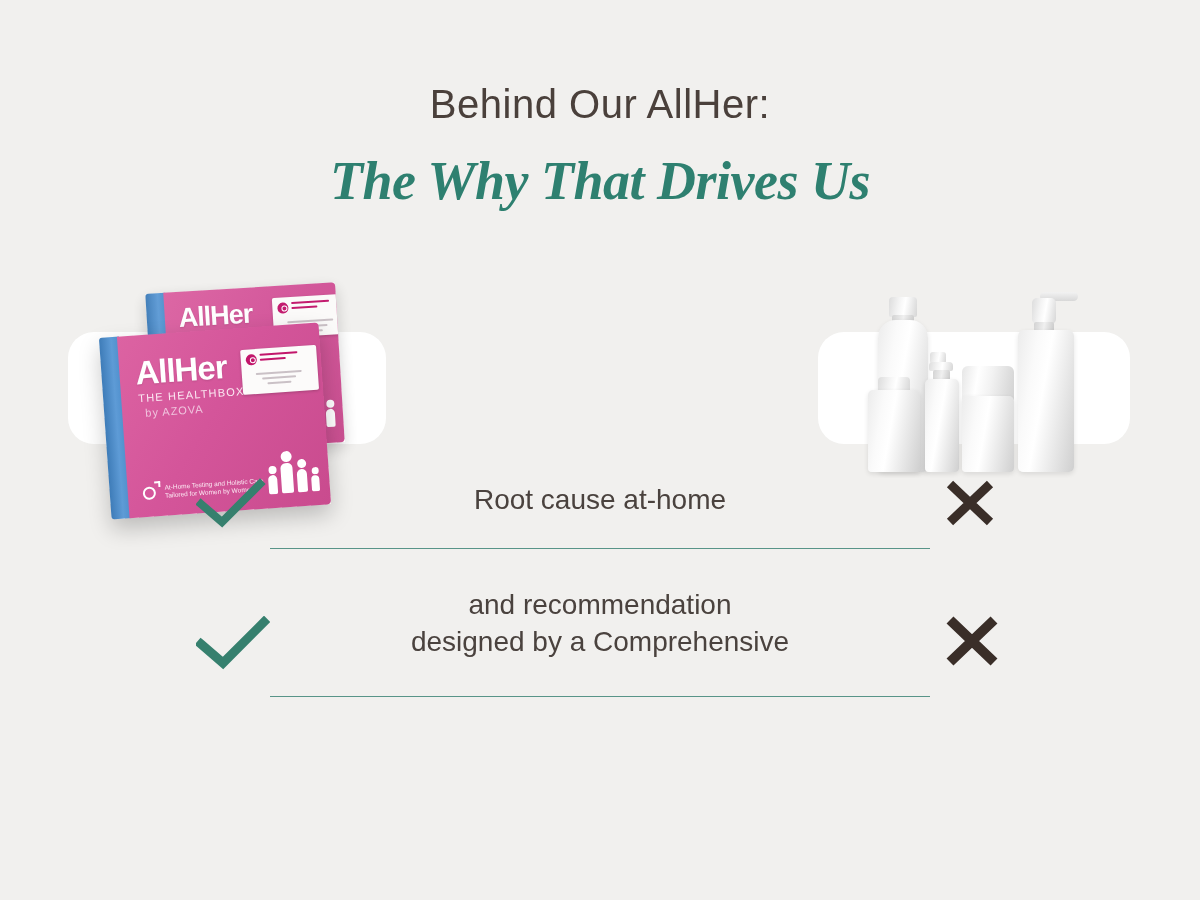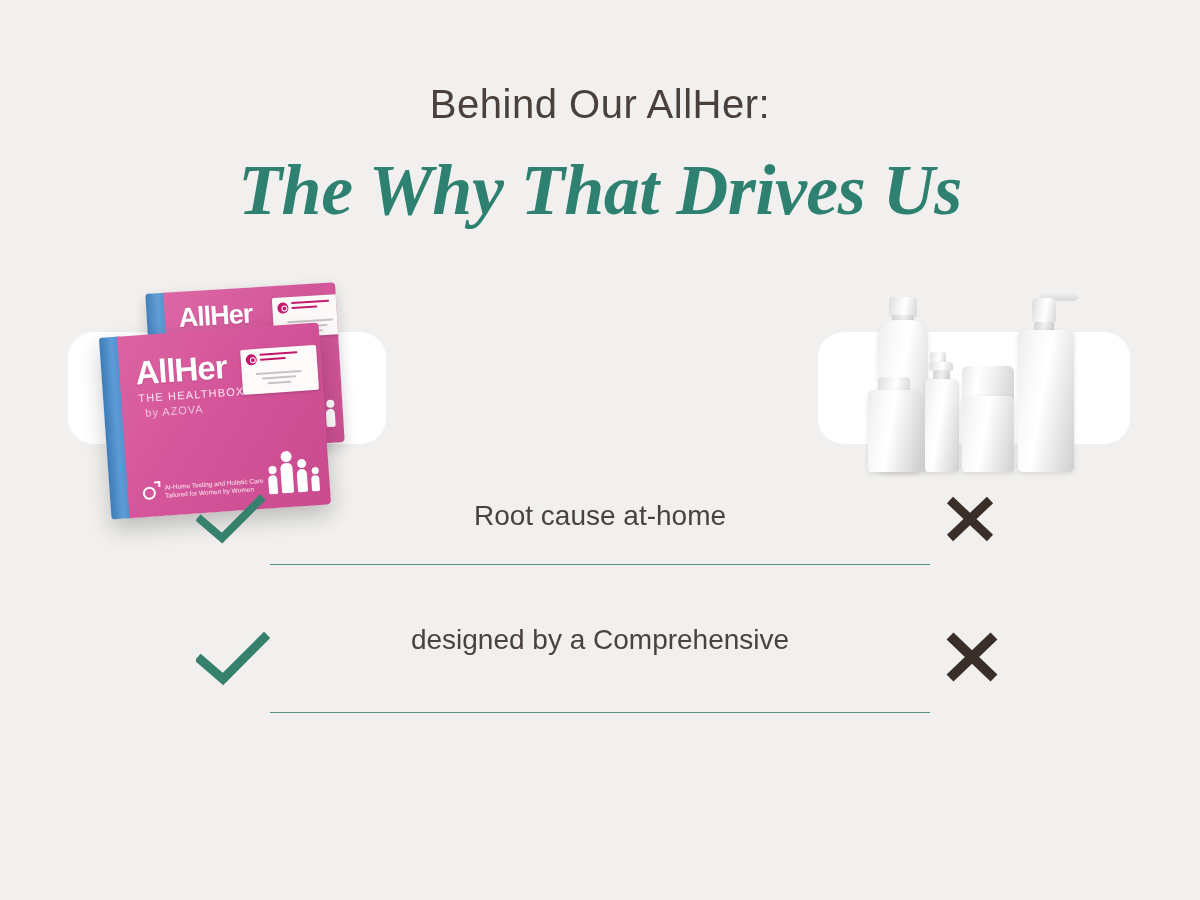--- a/index.html
+++ b/index.html
@@ -19,21 +19,21 @@
     font-size:40px;
     letter-spacing:0.5px;
     color:#4A403B;
     margin-top:84px;
     line-height:1;
   }
   .headline {
     font-family:"Liberation Serif", serif;
     font-style:italic;
     font-weight:bold;
-    font-size:72px;
+    font-size:54px;
     color:#2E8070;
     line-height:1;
     margin-top:30px;
     letter-spacing:-0.5px;
   }
 
   
   .panel { position:absolute; background:#FFFFFF; border-radius:26px; }
   .panel-left  { left:68px;  top:332px; width:318px; height:112px; }
   .panel-right { left:818px; top:332px; width:312px; height:112px; }
@@ -148,21 +148,21 @@
     position:absolute; background:linear-gradient(100deg,#D2D2D2,#F0F0F0 50%,#C9C9C9);
     border-radius:2px;
   }
   .pump-arm {
     position:absolute;
     background:linear-gradient(180deg,#F2F2F2,#D8D8D8);
     border-radius:8px;
   }
 
   
-  .rows { position:absolute; left:0; top:466px; width:1075px; }
+  .rows { position:absolute; left:0; top:450px; width:1075px; }
   .row { position:relative; width:1200px; }
   .row-inner { display:flex; align-items:center; justify-content:center; position:relative; }
   .check { position:absolute; left:196px; }
   .cross { position:absolute; left:942px; }
   .row-text {
     width:640px; margin:0 auto; text-align:center;
     font-family:"Liberation Sans", sans-serif;
     font-weight:300; font-size:28px; line-height:1.32;
     color:#4A423E;
   }
@@ -332,20 +332,21 @@
 
 
   <div class="row row3">
     <div class="row-inner">
       <span class="check">
         <svg width="74" height="54" viewBox="0 0 74 54">
             <path d="M5 28 L27 47 L68 6" fill="none" stroke="#36806E" stroke-width="9" stroke-linecap="square" stroke-linejoin="miter"></path>
           </svg>
       </span>
       <div class="row-text">
+        <div>and recommendation</div>
         <div>designed by a Comprehensive</div>
       </div>
       <span class="cross">
         <svg width="60" height="54" viewBox="0 0 60 54">
             <path d="M8 6 L52 48 M52 6 L8 48" stroke="#3A2E28" stroke-width="10" stroke-linecap="butt"></path>
           </svg>
       </span>
     </div>
     <div class="divider"></div>
   </div>

